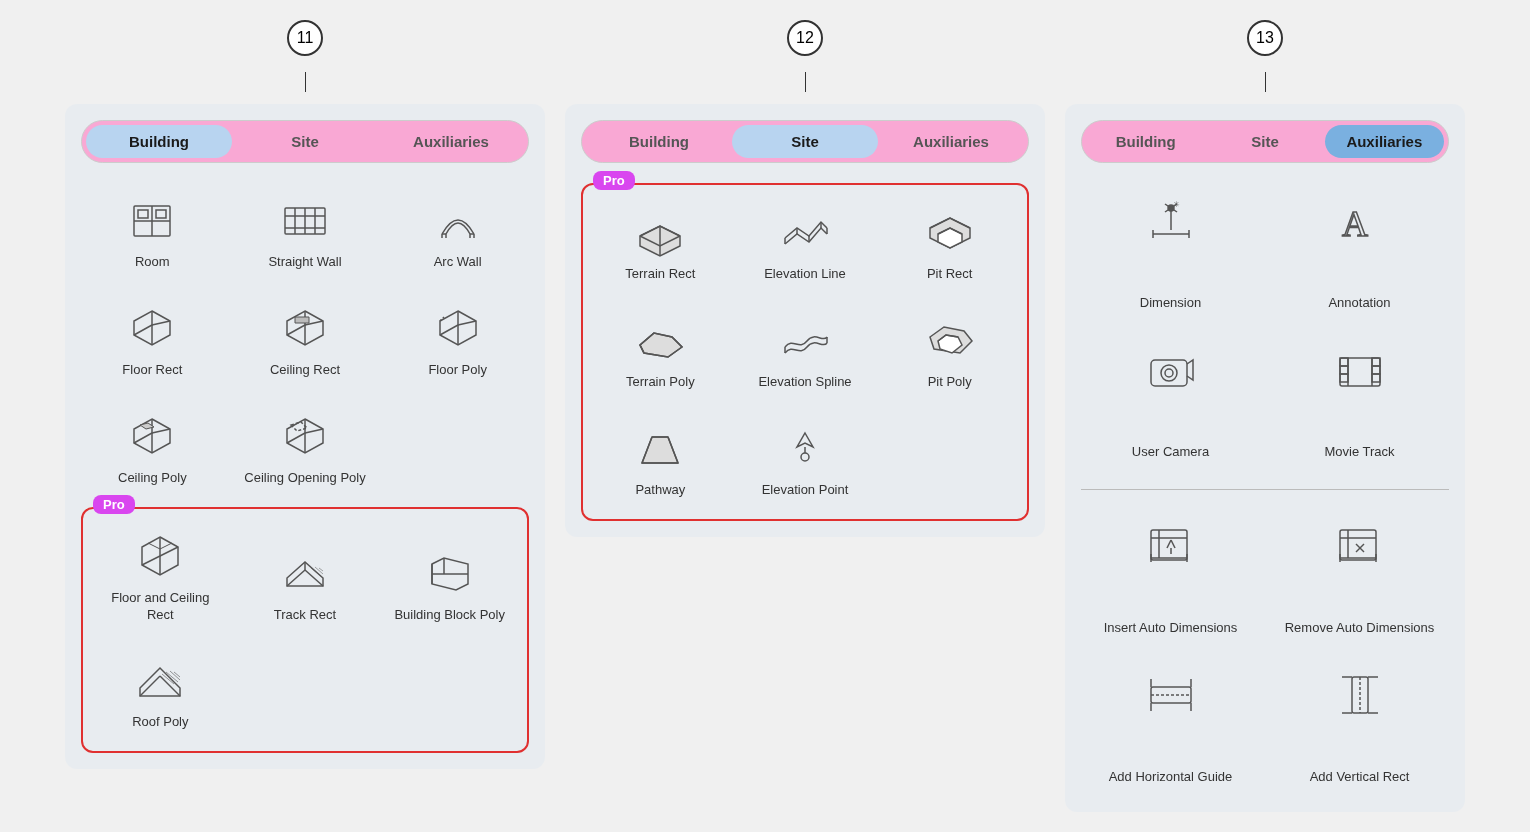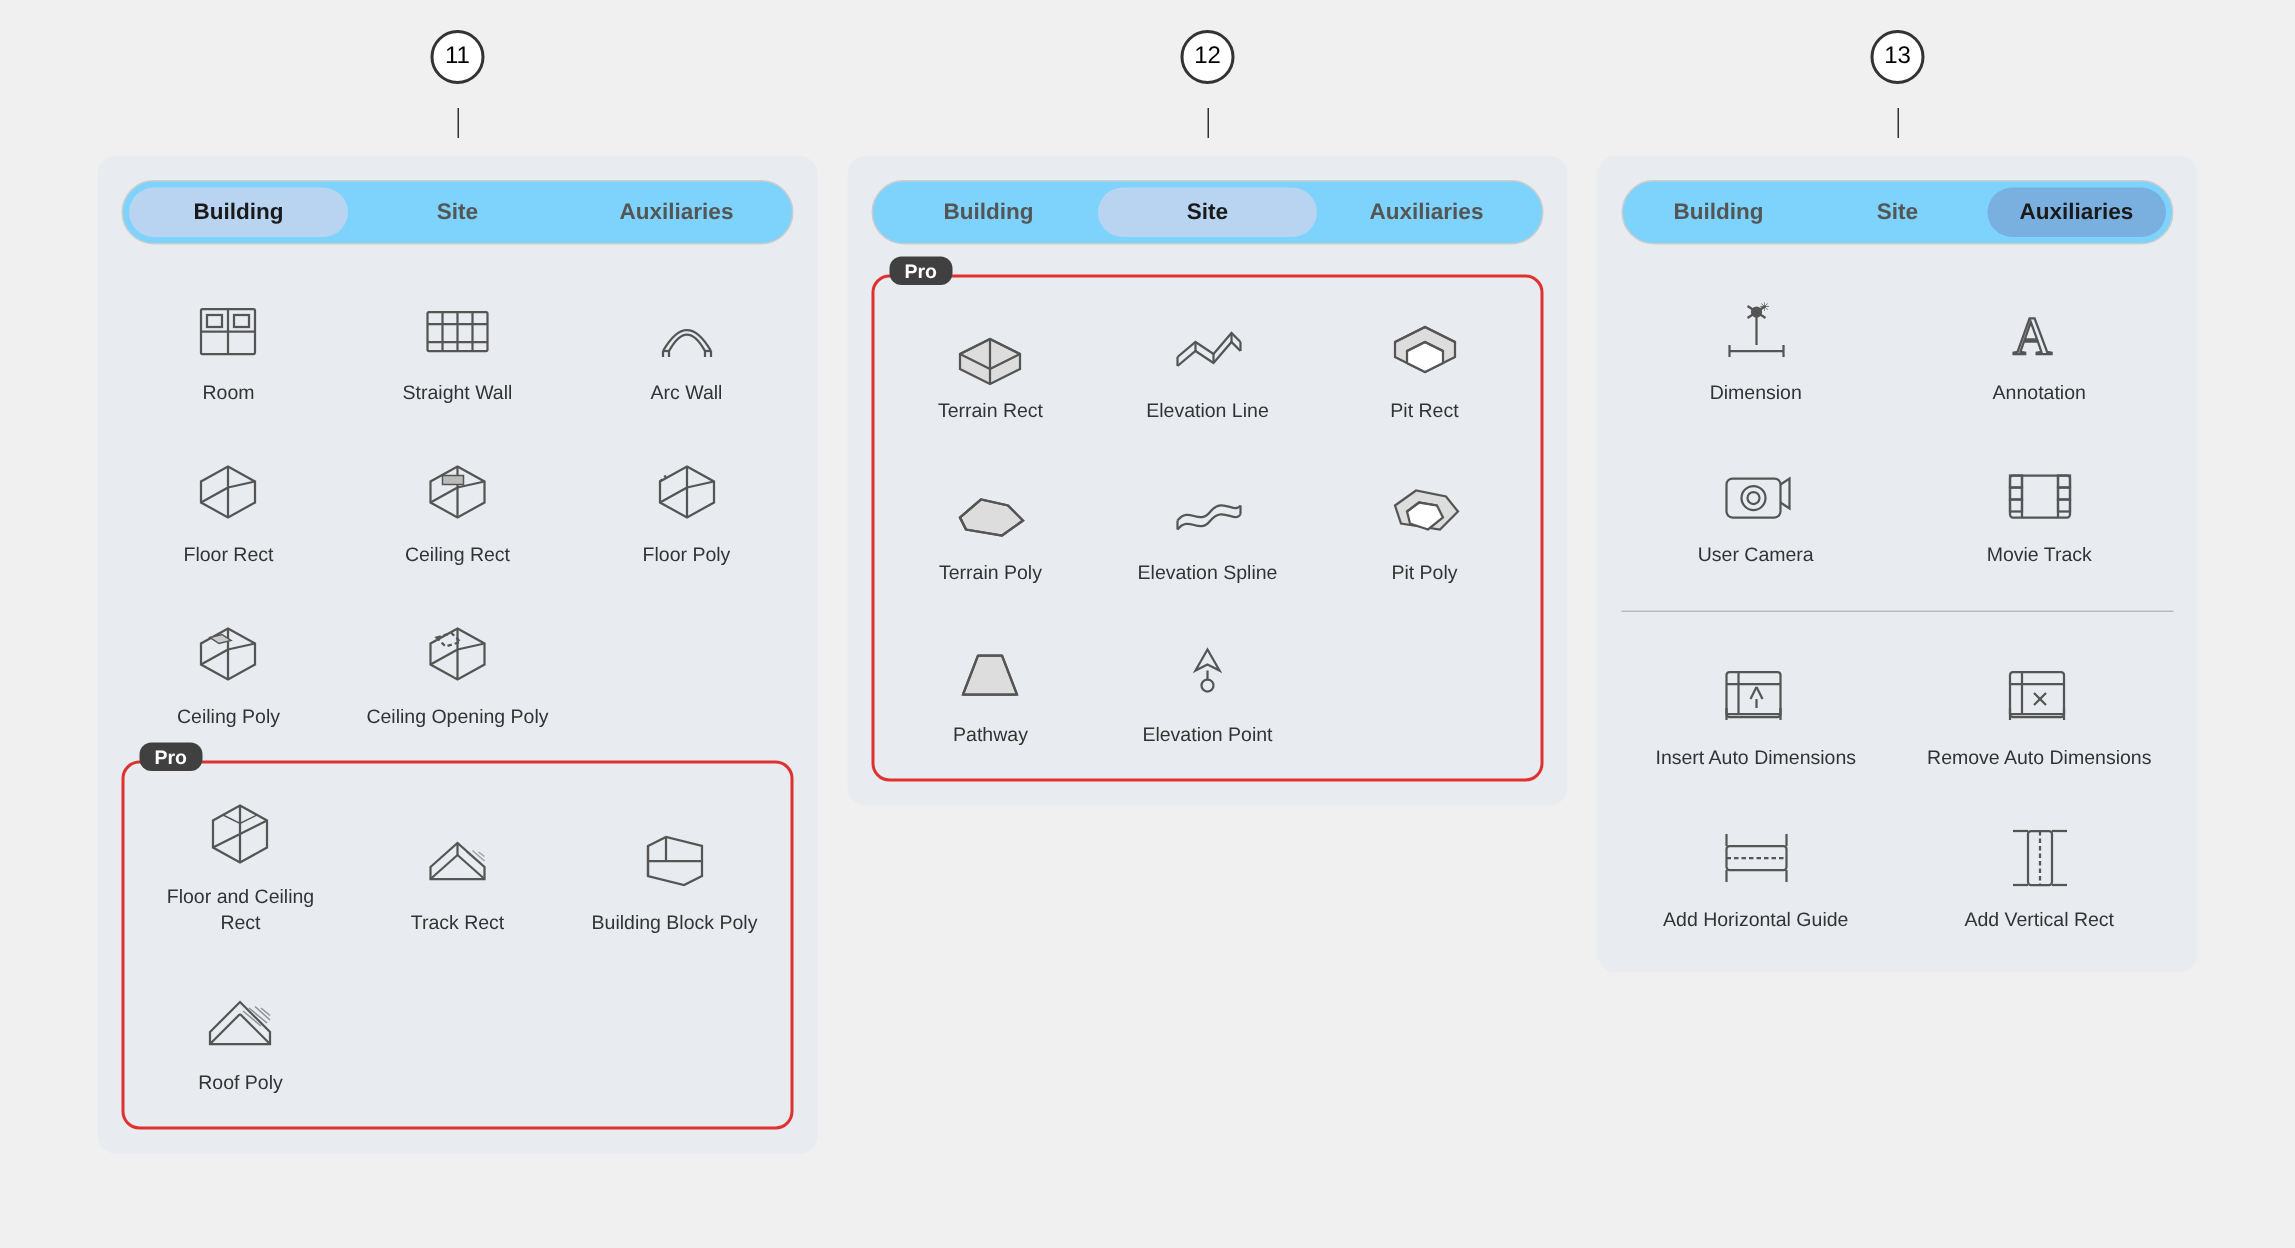--- a/index.html
+++ b/index.html
@@ -46,21 +46,21 @@
     .panel {
       background: #e8ecf0;
       border-radius: 12px;
       padding: 16px;
       width: 480px;
     }
 
     .panel-tabs {
       display: flex;
       gap: 0;
-      background: #7dd3fc;
+      background: #f9a8d4;
       border-radius: 30px;
       padding: 4px;
       margin-bottom: 20px;
       border: 1px solid #ccc;
     }
 
     .tab-btn {
       flex: 1;
       padding: 8px 12px;
       border-radius: 24px;
@@ -123,21 +123,21 @@
       border-radius: 12px;
       padding: 10px;
       position: relative;
       margin-top: 10px;
     }
 
     .pro-badge {
       position: absolute;
       top: -14px;
       left: 10px;
-      background: #404040;
+      background: #d946ef;
       color: white;
       font-size: 13px;
       font-weight: 700;
       padding: 2px 10px;
       border-radius: 8px;
     }
 
     
     svg {
       width: 52px;
@@ -175,20 +175,21 @@
       display: flex;
       align-items: center;
       justify-content: center;
     }
 
     .aux-label {
       font-size: 13px;
       color: #333;
       text-align: center;
       line-height: 1.3;
+      margin-top: 41px;
     }
 
     .panel-aux {
       width: 400px;
     }
   </style>
 </head>
 <body>
 
 <div class="diagram-container">

